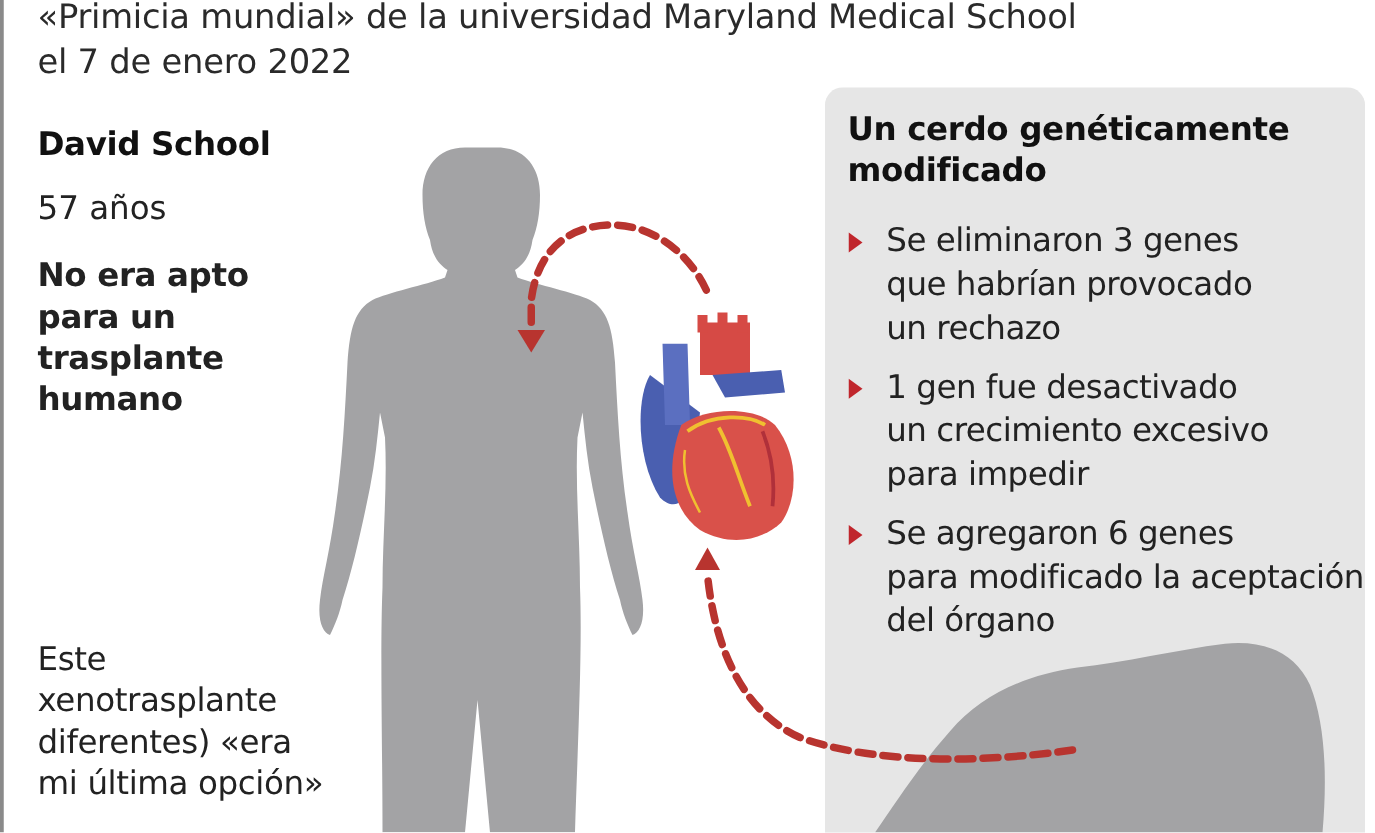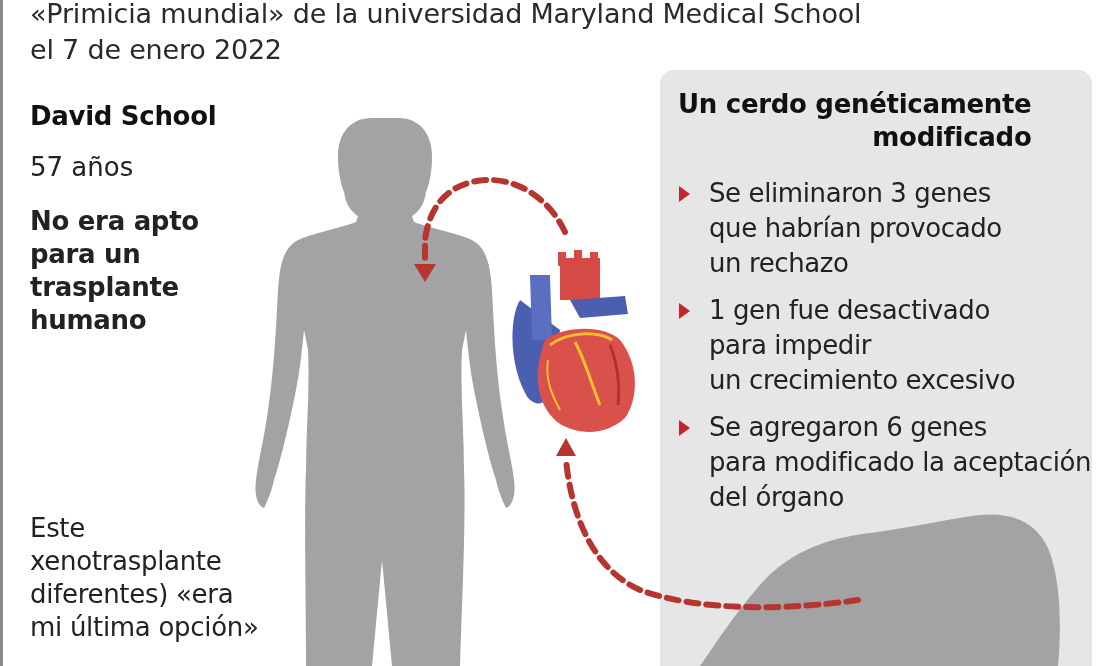--- a/index.html
+++ b/index.html
@@ -13,21 +13,21 @@
   .subtitle {
     position: absolute; left: 30px; top: -4px; font-size: 27px; line-height: 36px; color: #2a2a2a;
     letter-spacing: -0.2px;
   }
   .panel {
     position: absolute; left: 660px; top: 70px; width: 432px; height: 620px;
     background: #e6e6e6; border-radius: 14px 14px 0 0;
   }
   .panel-title {
     position: absolute; left: 678px; top: 88px; font-size: 26px; line-height: 33px; font-weight: bold;
-    color: #111; letter-spacing: -0.3px; text-align: right;
+    color: #111; letter-spacing: -0.3px;
   }
   .bullets { position: absolute; left: 676px; top: 176px; width: 420px; }
   .bullet { position: relative; padding-left: 33px; margin-bottom: 12px; }
   .bullet .tri {
     position: absolute; left: 3px; top: 10px; width: 0; height: 0;
     border-top: 8px solid transparent; border-bottom: 8px solid transparent;
     border-left: 11px solid #c0262c;
   }
   .bullet .txt { font-size: 26px; line-height: 35px; color: #222; letter-spacing: -0.4px; }
   .name { position: absolute; left: 30px; top: 101px; font-size: 26px; font-weight: bold; color: #111; letter-spacing: -0.3px; }
@@ -115,22 +115,22 @@
 <div class="bullets">
   <div class="bullet">
     <span class="tri"></span>
     <div class="txt">Se eliminaron 3 genes</div>
     <div class="txt">que habrían provocado</div>
     <div class="txt">un rechazo</div>
   </div>
   <div class="bullet">
     <span class="tri"></span>
     <div class="txt">1 gen fue desactivado</div>
+    <div class="txt">un crecimiento excesivo</div>
     <div class="txt">para impedir</div>
-    <div class="txt">un crecimiento excesivo</div>
   </div>
   <div class="bullet">
     <span class="tri"></span>
     <div class="txt">Se agregaron 6 genes</div>
     <div class="txt">para modificado la aceptación</div>
     <div class="txt">del órgano</div>
   </div>
 </div>
 
 </body></html>

